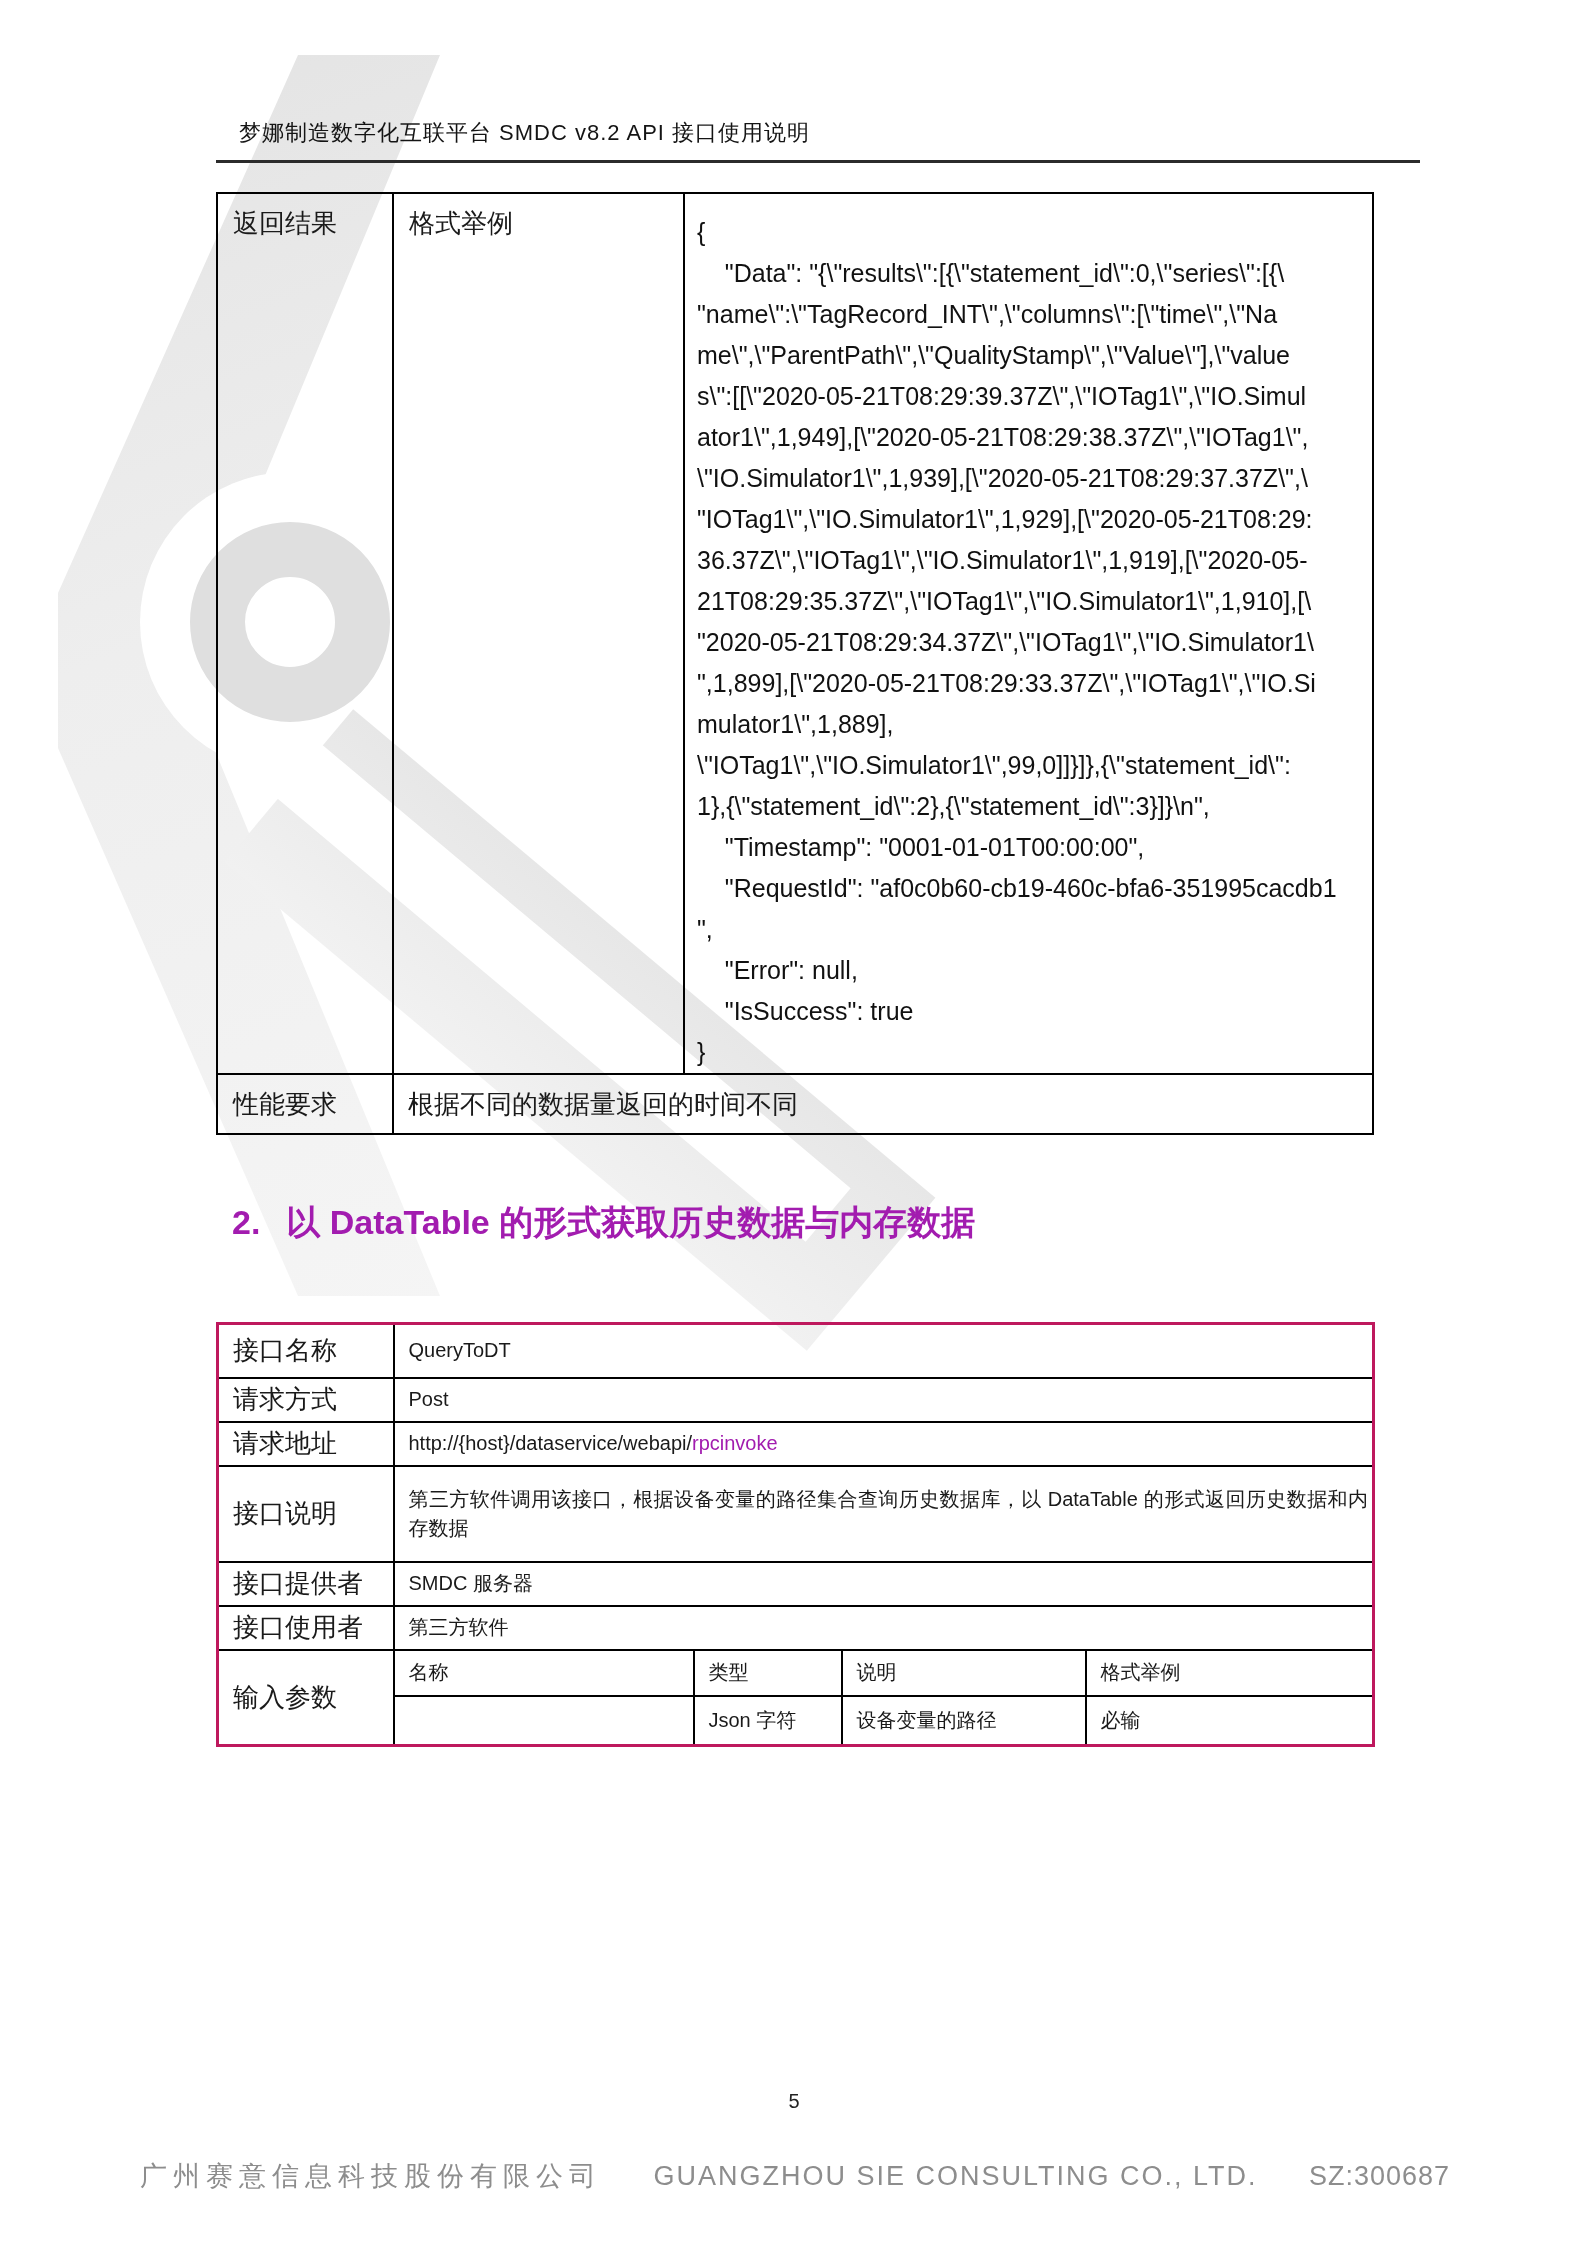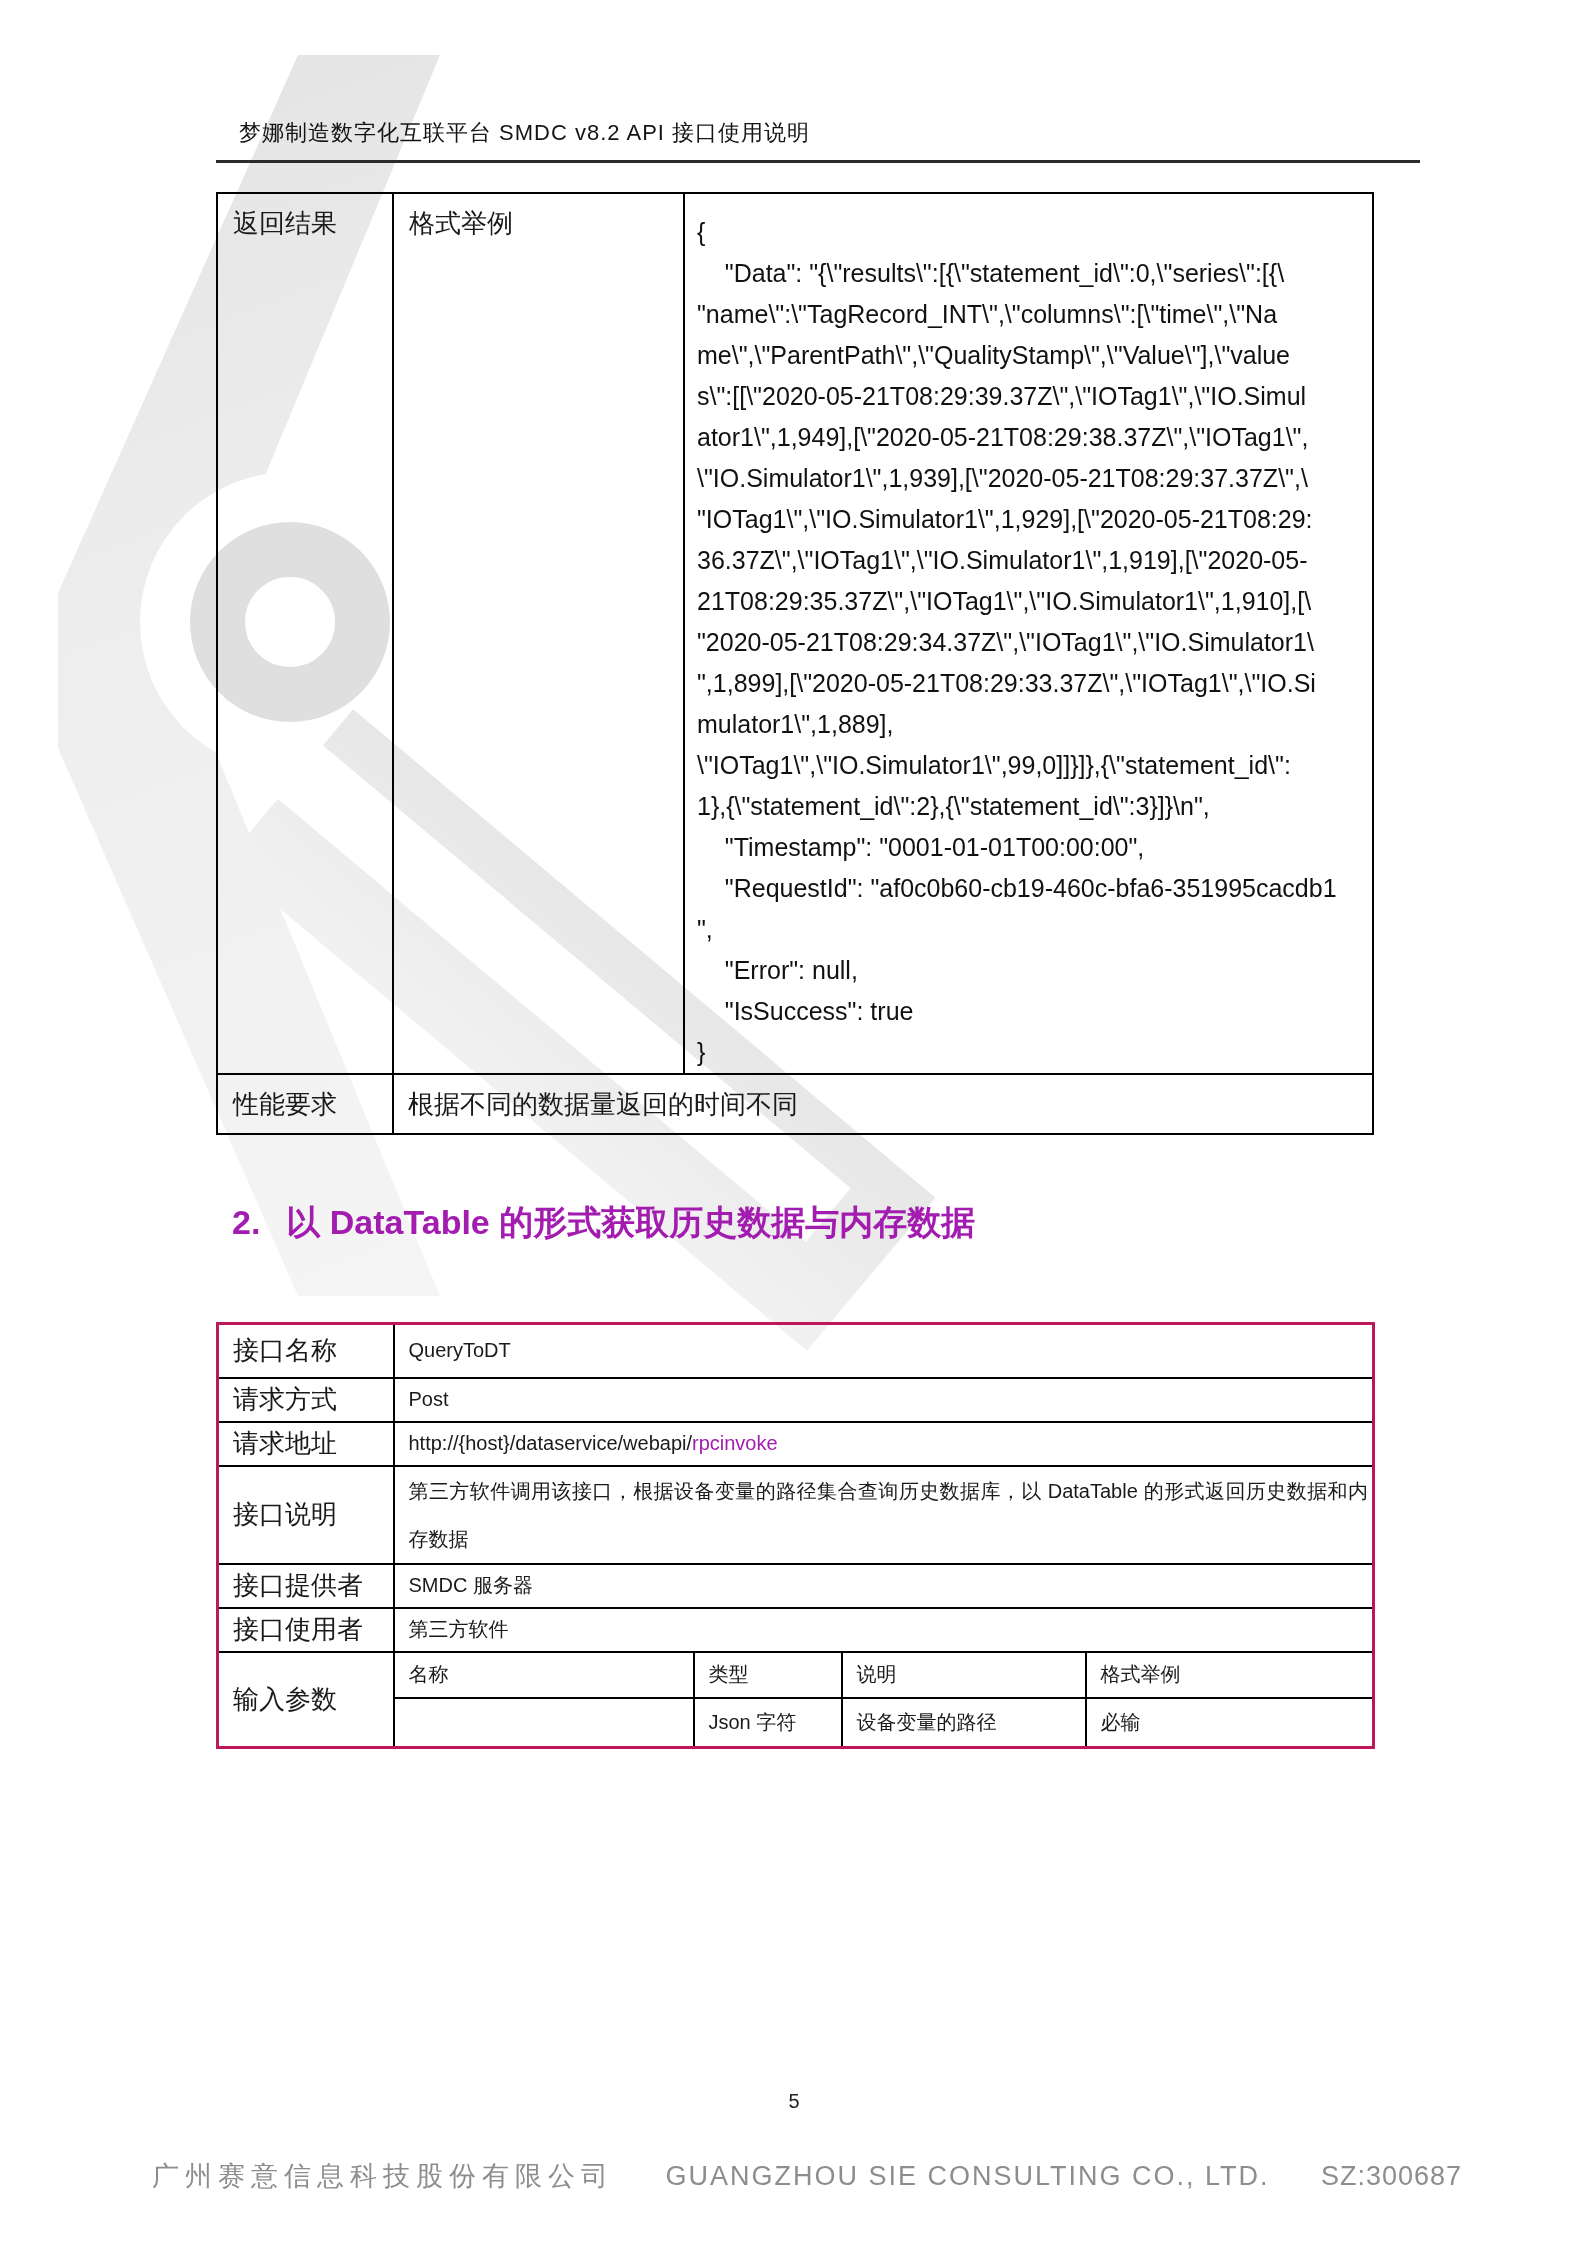--- a/index.html
+++ b/index.html
@@ -44,27 +44,27 @@
   }
   .t1 .perf-row td{height:58px;}
   .t1 .value{font-size:26px;padding-left:14px;}
   
   .section-heading{position:absolute;left:232px;top:1200px;font-size:34px;font-weight:700;color:#a21caf;}
   .sec-num{margin-right:26px;}
   
   .t2{position:absolute;left:216px;top:1322px;width:1156px;border:3px solid #be185d;}
   .t2 td{border:2px solid #000;font-size:20px;padding-left:14px;}
   .t2 .label{font-size:26px;}
-  .t2 .desc{line-height:48px;text-align:justify;padding-right:4px;}
+  .t2 .desc{line-height:29px;text-align:justify;padding-right:4px;}
   .muted{color:#a21caf;}
   
   .page-number{position:absolute;left:216px;top:2090px;width:1156px;text-align:center;font-size:20px;color:#222;}
   .footer{
     position:absolute;left:140px;top:2158px;width:1310px;display:flex;
-    justify-content:space-between;align-items:baseline;color:#8d8d8d;margin-left:12px;
+    justify-content:space-between;align-items:baseline;color:#8d8d8d;
   }
   .footer .cn{font-size:27px;letter-spacing:6px;}
   .footer .en{font-size:27px;letter-spacing:2px;}
   .footer .code{font-size:27px;letter-spacing:1px;}
 </style>
 </head>
 <body>
 
 <div class="page">
 

